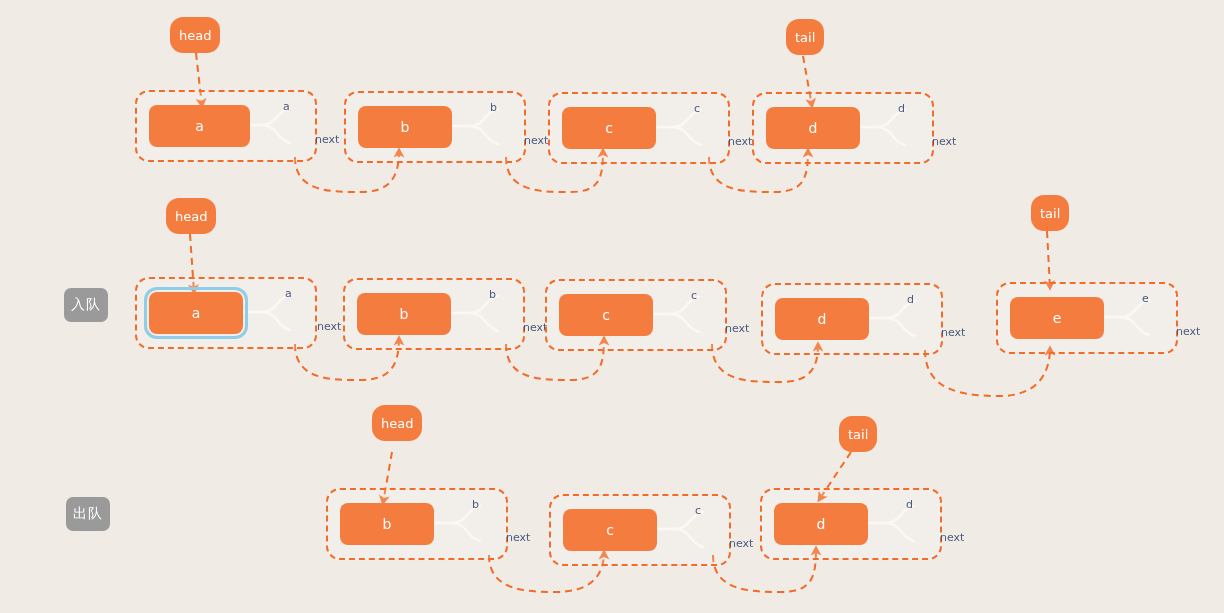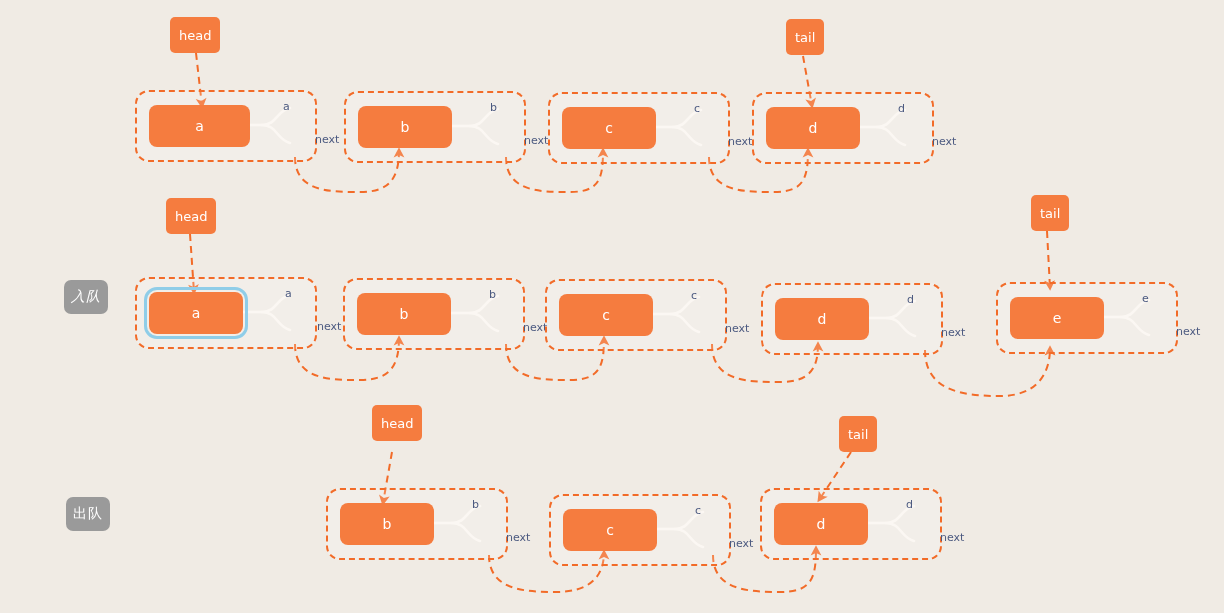--- a/index.html
+++ b/index.html
@@ -23,21 +23,21 @@
     font-size:14px;
     letter-spacing:1px;
     width:44px;height:34px;
   }
 
   
   .ptr-chip{
     position:absolute;
     background:#F57C3F;
     color:#FFFFFF;
-    border-radius:5px;
+    border-radius:13px;
     display:flex;align-items:center;justify-content:center;
     font-size:13px;
     height:36px;
     box-sizing:border-box;
     padding:0 9px;
   }
 
   
   .node{
     position:absolute;
@@ -220,21 +220,21 @@
   </div>
 
   <div class="node" style="left:752px;top:92px;">
     <div class="valbox">
       <span>d</span>
     </div>
     <span class="fld top">d</span>
     <span class="fld bot">next</span>
   </div>
 
-  <div class="row-label" style="left:64px;top:280px;font-style:italic;">
+  <div class="row-label" style="left:64px;top:288px;">
     <span>入队</span>
   </div>
 
   <div class="ptr-chip" style="left:166px;top:198px;">
     <span>head</span>
   </div>
   <div class="ptr-chip" style="left:1031px;top:195px;">
     <span>tail</span>
   </div>
 

